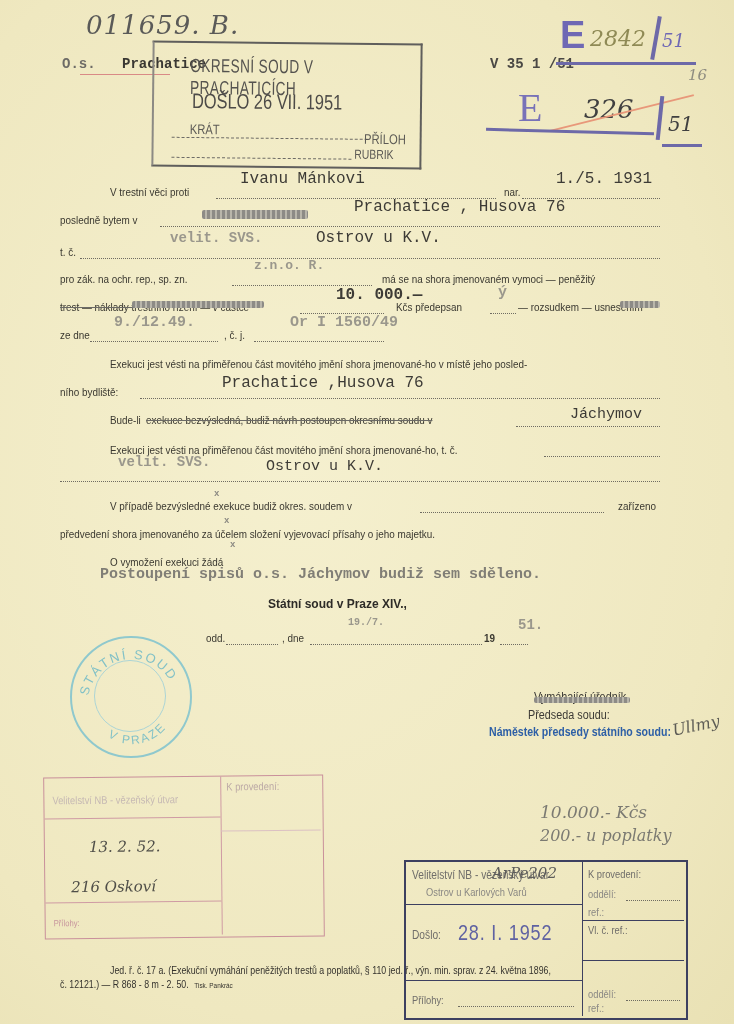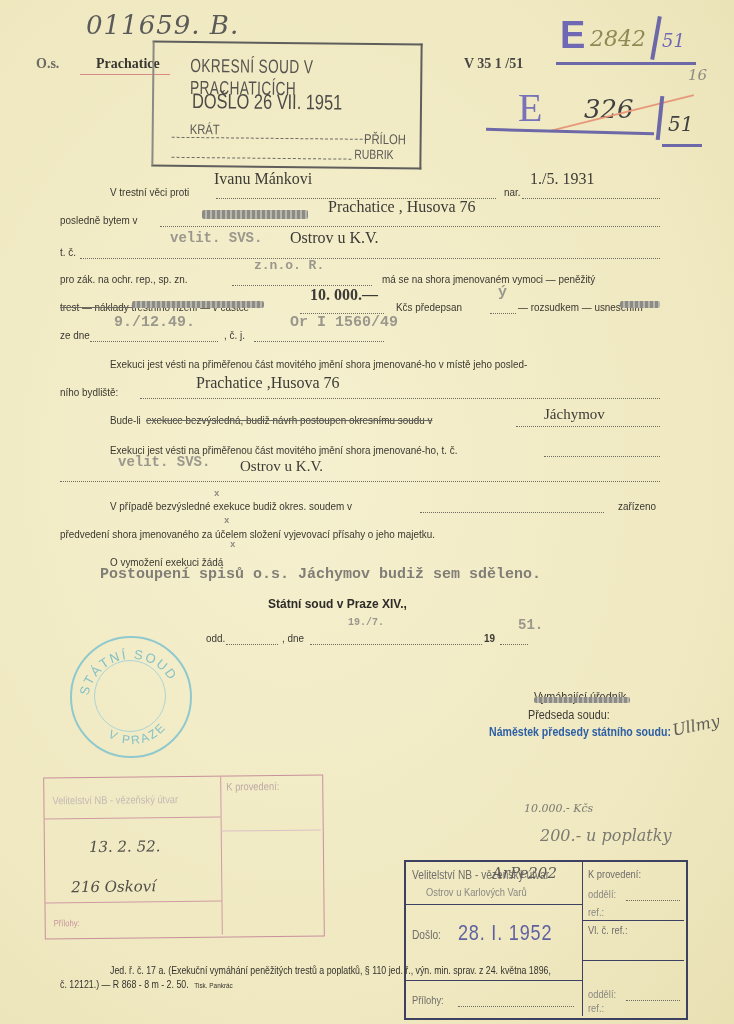--- a/index.html
+++ b/index.html
@@ -5,21 +5,21 @@
   html, body { margin: 0; padding: 0; }
   body {
     width: 734px; height: 1024px; overflow: hidden; position: relative;
     background: #f2ecc6;
     background-image: radial-gradient(ellipse at 40% 45%, #f5f0cf 0%, #efe8c0 70%, #e9e1b4 100%);
     font-family: "Liberation Serif", serif;
     color: #2c2a25;
   }
   .abs { position: absolute; white-space: nowrap; }
   .print { font-family: "Liberation Sans", sans-serif; font-size: 11.5px; color: #3a3830; transform: scaleX(0.86); transform-origin: left center; }
-  .type { font-family: Liberation Serif, serif; font-size: 15px; color: #3d3b36; }
+  .type { font-family: Liberation Mono, monospace; font-size: 15px; color: #3d3b36; margin-left: 26px; }
   .type-faint { font-family: "Liberation Mono", monospace; font-size: 14px; color: #9a978c; font-weight: bold; }
   .hand { font-family: "DejaVu Serif", serif; font-style: italic; color: #404040; }
   .dots { position: absolute; border-bottom: 1.5px dotted #6f6c62; height: 0; }
   .strike { text-decoration: line-through; text-decoration-color: #6b6a66; }
   .blotch { display: inline-block; background: repeating-linear-gradient(90deg, #8d8b86 0 3px, #b9b6ab 3px 5px); height: 9px; border-radius: 2px; vertical-align: middle; }
 
   
   .recv-stamp { position: absolute; left: 152px; top: 42px; width: 266px; height: 122px;
     border: 2px solid #5f5e5c; border-left-color: #8c8a84; transform: rotate(0.6deg); }
   .recv-stamp .l1 { position:absolute; left: 36px; top: 12px; font-family: "Liberation Sans", sans-serif; font-size: 19px; color:#55534f; transform: scaleX(0.72); transform-origin:left; letter-spacing: 0.5px; }
@@ -177,21 +177,21 @@
 </div>
 
 <div class="abs" style="left:534px; top:690px; font-family:'Liberation Sans',sans-serif; font-size:12px; color:#3c3a35; transform:scaleX(0.9); transform-origin:left;">
   <span>Vymáhající úředník</span>
 </div>
 <div class="abs" style="left:534px; top:690px;"><span class="blotch" style="width:96px; height:6px;"></span></div>
 <div class="abs" style="left:528px; top:708px; font-family:'Liberation Sans',sans-serif; font-size:12px; color:#3c3a35; transform:scaleX(0.9); transform-origin:left;">Předseda soudu:</div>
 <div class="abs" style="left:489px; top:725px; font-family:'Liberation Sans',sans-serif; font-weight:bold; font-size:12px; color:#2d5fa6; transform:scaleX(0.88); transform-origin:left;">Náměstek předsedy státního soudu:</div>
 <div class="abs hand" style="left:672px; top:716px; font-size:16px; color:#5d5c55; transform:rotate(-12deg);">Ullmy</div>
 
-<div class="abs hand" style="left:524px; top:802px; font-size:11px; color:#7b7a72;">10.000.- Kčs</div>
+<div class="abs hand" style="left:540px; top:802px; font-size:17px; color:#7b7a72;">10.000.- Kčs</div>
 <div class="abs hand" style="left:540px; top:826px; font-size:16px; color:#7b7a72;">200.- u poplatky</div>
 
 <div class="box-red">
   <div class="abs box-label" style="left:8px; top:16px; color:#c6b9b4; font-size:11px;">Velitelství NB - vězeňský útvar</div>
   <div class="abs" style="left:0; top:40px; width:176px; border-bottom:1px solid #cf9ba4;"></div>
   <div class="abs" style="left:176px; top:0; height:158px; border-left:1px solid #cf9ba4;"></div>
   <div class="abs box-label" style="left:182px; top:4px; color:#bca9a6;">K provedení:</div>
   <div class="abs" style="left:176px; top:54px; width:100px; border-bottom:1px solid #dbc0c3;"></div>
   <div class="abs hand" style="left:44px; top:60px; font-size:15px; color:#4f4e48;">13. 2. 52.</div>
   <div class="abs hand" style="left:26px; top:100px; font-size:15px; color:#4f4e48;">216  Oskoví</div>

